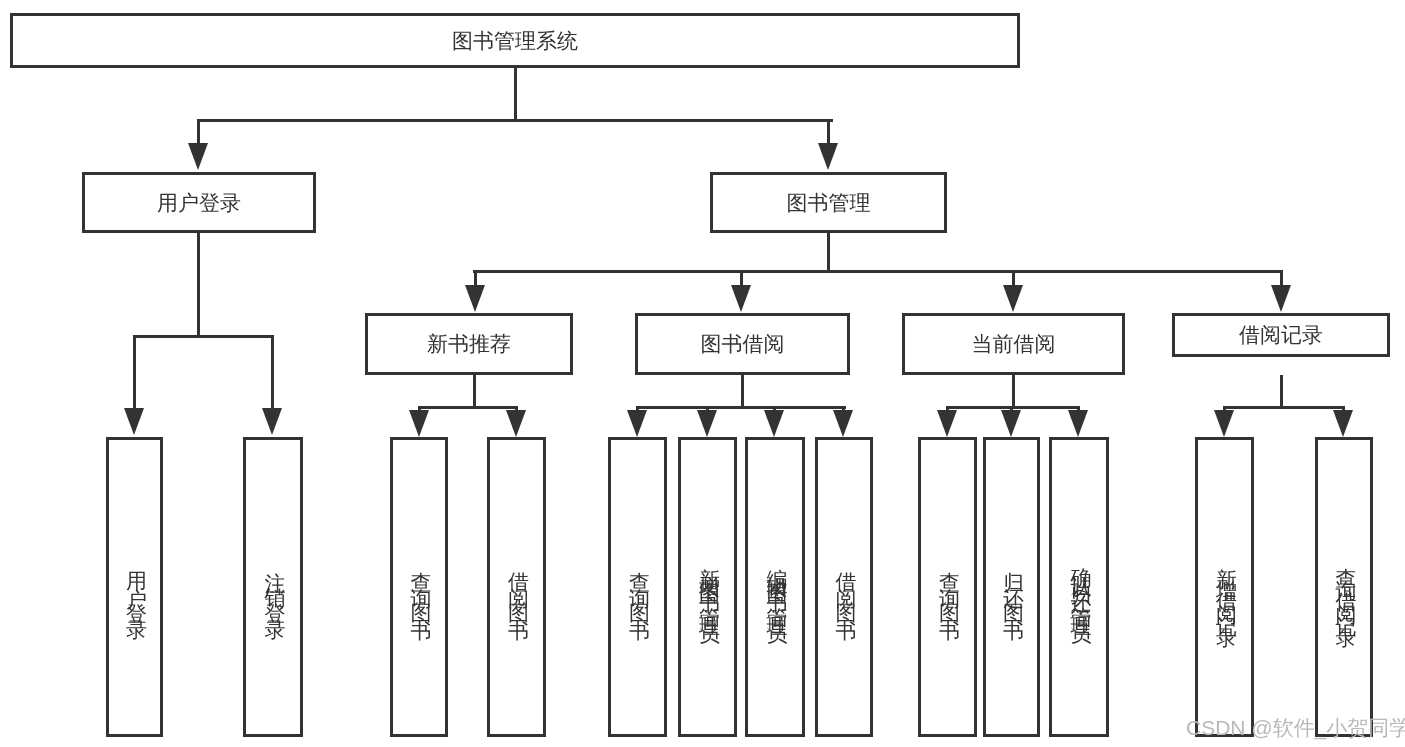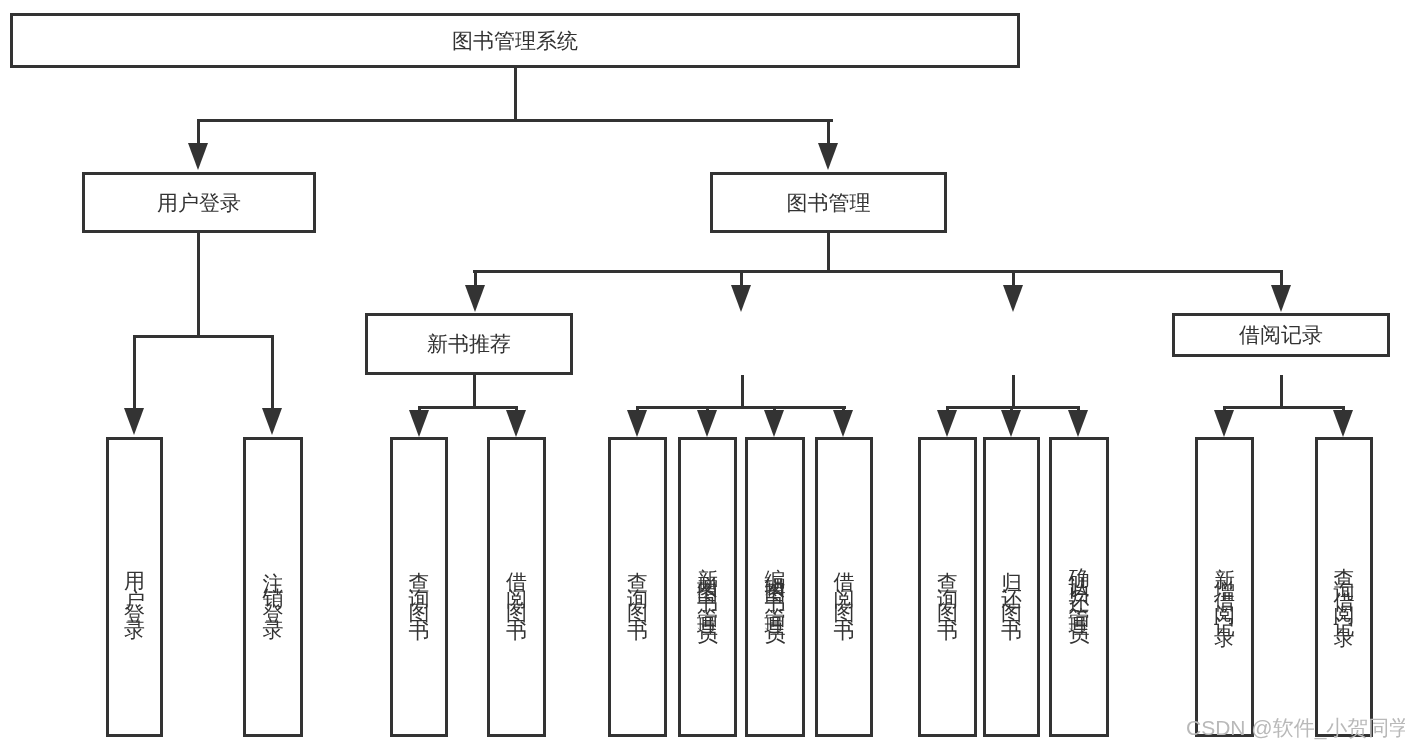--- a/index.html
+++ b/index.html
@@ -3,21 +3,21 @@
 <meta charset="utf-8">
 <style>
   html,body { margin:0; padding:0; background:#fff; }
   #stage {
     position:relative; width:1405px; height:747px; background:#ffffff;
     font-family:"Liberation Sans", sans-serif; overflow:hidden;
   }
   .box {
     position:absolute; background:#fff; border:3px solid #333;
     box-sizing:border-box; display:flex; align-items:center; justify-content:center;
-    font-size:21px; color:#333; z-index:2; text-align:center;
+    font-size:21px; color:#333; z-index:2; text-align:center;font-family:Liberation Mono, monospace;
   }
   .vbox { writing-mode:vertical-rl; text-orientation:mixed; }
   .vshort { letter-spacing:16px; }
   .vmid   { letter-spacing:12px; }
   .vlong  { letter-spacing:8px; }
   .hline, .vline { position:absolute; background:#333; z-index:1; }
   .hline { height:3px; }
   .vline { width:3px; }
   .arrow {
     position:absolute; width:0; height:0; z-index:1;
@@ -61,20 +61,22 @@
   <div class="vline" style="left:474px;top:270px;height:18px"></div>
   <div class="arrow" style="left:465px;top:285px"></div>
   <div class="vline" style="left:740px;top:270px;height:18px"></div>
   <div class="arrow" style="left:731px;top:285px"></div>
   <div class="vline" style="left:1012px;top:270px;height:18px"></div>
   <div class="arrow" style="left:1003px;top:285px"></div>
   <div class="vline" style="left:1280px;top:270px;height:18px"></div>
   <div class="arrow" style="left:1271px;top:285px"></div>
 
   <div class="box" style="left:365px;top:313px;width:208px;height:62px">新书推荐</div>
+  <div class="box" style="left:635px;top:313px;width:215px;height:62px">图书借阅</div>
+  <div class="box" style="left:902px;top:313px;width:223px;height:62px">当前借阅</div>
   <div class="box" style="left:1172px;top:313px;width:218px;height:44px">借阅记录</div>
 
   <div class="vline" style="left:473px;top:375px;height:33px"></div>
   <div class="hline" style="left:418px;top:406px;width:100px"></div>
   <div class="vline" style="left:418px;top:406px;height:14px"></div>
   <div class="arrow" style="left:409px;top:410px"></div>
   <div class="vline" style="left:515px;top:406px;height:14px"></div>
   <div class="arrow" style="left:506px;top:410px"></div>
 
   <div class="box vbox vshort" style="left:390px;top:437px;width:58px;height:300px">查询图书</div>

